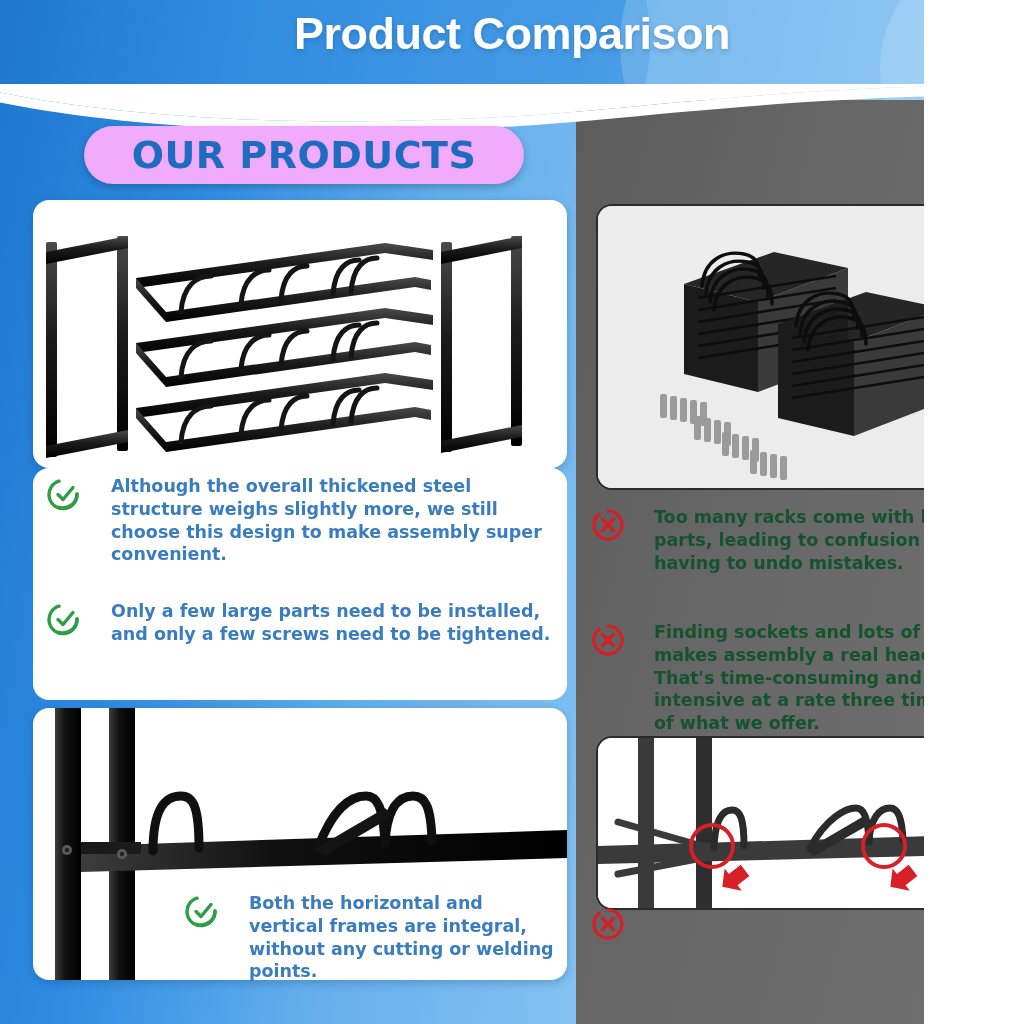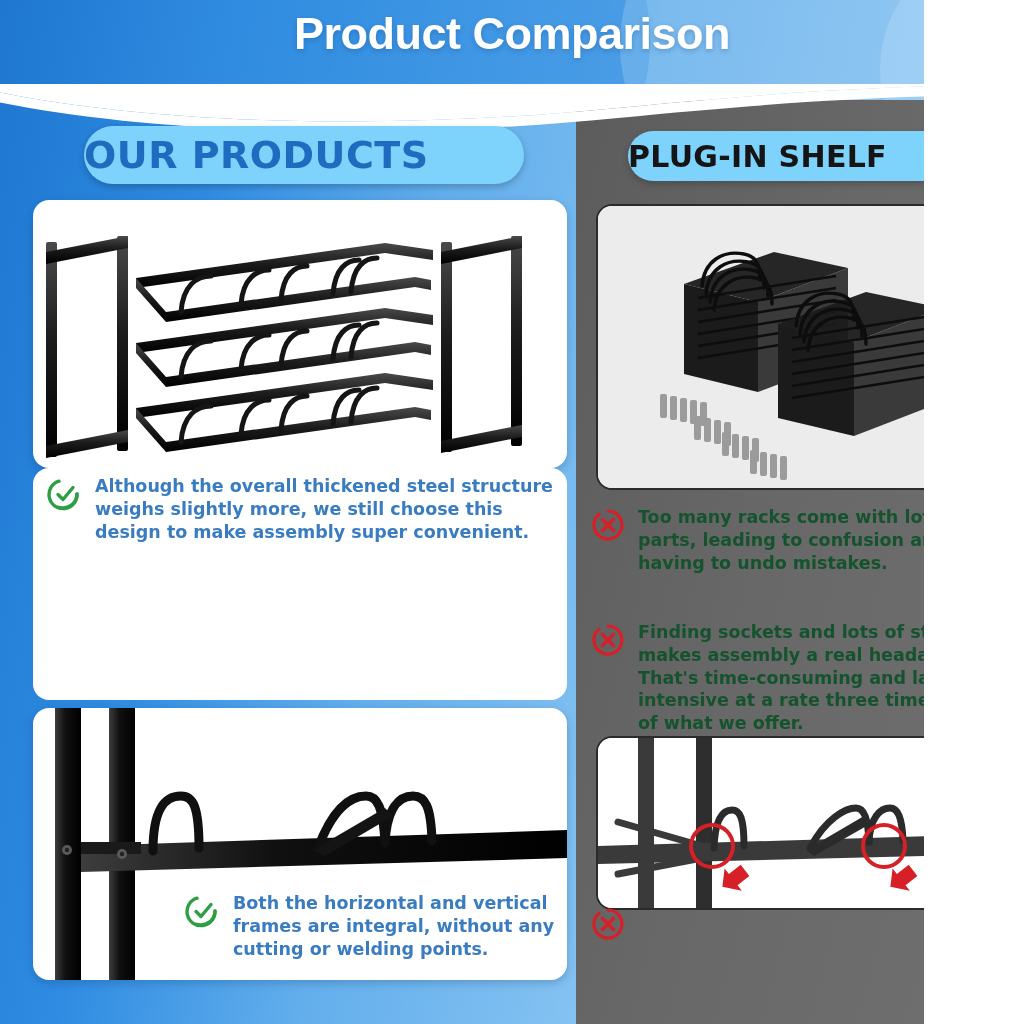--- a/index.html
+++ b/index.html
@@ -41,22 +41,22 @@
     position:absolute;left:0;top:100px;width:576px;height:924px;
     background:linear-gradient(100deg,#1f78d2 0%,#2f8ce2 30%,#62aeec 62%,#84c2f2 100%);
   }
   .col-right{
     position:absolute;left:576px;top:100px;width:448px;height:924px;
     background:linear-gradient(105deg,#5c5c5c 0%,#686868 45%,#707070 100%);
   }
 
   
   .badge{
-    position:absolute;border-radius:40px;background:#7dd3fc;
-    display:flex;align-items:center;
+    position:absolute;border-radius:40px;background:#f0abfc;
+    display:flex;align-items:center;justify-content:center;
     box-shadow:0 3px 7px rgba(0,0,0,.22);
   }
   .badge-left{left:84px;top:126px;width:440px;height:58px;}
   .badge-left span{
     color:#1e6cc0;font-size:38px;font-weight:bold;letter-spacing:.5px;
     font-family:"DejaVu Sans",sans-serif;
   }
   .badge-right{left:628px;top:131px;width:332px;height:50px;}
   .badge-right span{
     color:#151515;font-size:30px;font-weight:bold;letter-spacing:.3px;
@@ -79,21 +79,21 @@
 
   
   .bullets{position:absolute;}
   .bul-left-1{left:47px;top:475px;width:508px;}
   .bul-left-2{left:47px;top:600px;width:508px;}
   .bul-left-3{left:185px;top:892px;width:370px;}
   .bul-right-1{left:590px;top:506px;width:420px;}
   .bul-right-2{left:590px;top:621px;width:420px;}
   .bul-right-3{left:590px;top:905px;width:420px;}
 
-  .bullet{display:flex;align-items:flex-start;gap:12px;}
+  .bullet{display:flex;align-items:flex-start;gap:28px;}
   .bullet .ico{flex:0 0 auto;width:36px;height:36px;margin-top:1px;}
   .bullet .txt{
     font-size:17.5px;line-height:1.30;font-weight:bold;
     font-family:"DejaVu Sans",sans-serif;
   }
   .txt-blue{color:#3a7cc0;}
   .txt-white{color:#14532d;font-weight:normal;font-size:18px;line-height:1.30;}
 
   
   .vs{
@@ -199,20 +199,30 @@
     <div class="bullet">
       <svg class="ico" viewBox="0 0 36 36">
         <path d="M30,18 A14,14 0 1 1 12,5.2" fill="none" stroke="#2e9e44" stroke-width="3.4" stroke-linecap="round"></path>
         <path d="M30,18 A14,14 0 0 1 12,31.3" fill="none" stroke="#2e9e44" stroke-width="3.4" stroke-linecap="round"></path>
         <path d="M11,18.5 L16,23.5 L26,11.5" fill="none" stroke="#2e9e44" stroke-width="3.4" stroke-linecap="round" stroke-linejoin="round"></path>
       </svg>
       <div class="txt txt-blue">Although the overall thickened steel structure weighs slightly more, we still choose this design to make assembly super  convenient.</div>
     </div>
   </div>
 
+  <div class="bullets bul-left-2">
+    <div class="bullet">
+      <svg class="ico" viewBox="0 0 36 36">
+        <path d="M30,18 A14,14 0 1 1 12,5.2" fill="none" stroke="#2e9e44" stroke-width="3.4" stroke-linecap="round"></path>
+        <path d="M30,18 A14,14 0 0 1 12,31.3" fill="none" stroke="#2e9e44" stroke-width="3.4" stroke-linecap="round"></path>
+        <path d="M11,18.5 L16,23.5 L26,11.5" fill="none" stroke="#2e9e44" stroke-width="3.4" stroke-linecap="round" stroke-linejoin="round"></path>
+      </svg>
+      <div class="txt txt-blue">Only a few large parts need to be installed, and only a few screws need to be tightened.</div>
+    </div>
+  </div>
 
   <div class="card card-white card-l-bottom">
     <svg class="photo" viewBox="0 0 534 272" preserveAspectRatio="none">
       <defs>
         <linearGradient id="mt2" x1="0" y1="0" x2="1" y2="0">
           <stop offset="0%" stop-color="#3d3d3d"></stop>
           <stop offset="40%" stop-color="#101010"></stop>
           <stop offset="100%" stop-color="#000000"></stop>
         </linearGradient>
       </defs>
@@ -377,18 +387,15 @@
       <svg class="ico" viewBox="0 0 36 36">
         <path d="M18,4 A14,14 0 1 1 9,7.2" fill="none" stroke="#d61f26" stroke-width="3.2" stroke-linecap="round"></path>
         <path d="M12.5,12.5 L23.5,23.5 M23.5,12.5 L12.5,23.5" stroke="#d61f26" stroke-width="3.6" stroke-linecap="round"></path>
       </svg>
     </div>
   </div>
 
   <div class="badge badge-left">
     <span>OUR PRODUCTS</span>
   </div>
-  <div class="badge badge-right">
-    <span>PLUG-IN SHELF</span>
-  </div>
 
 
 </div>
 
 </body></html>

